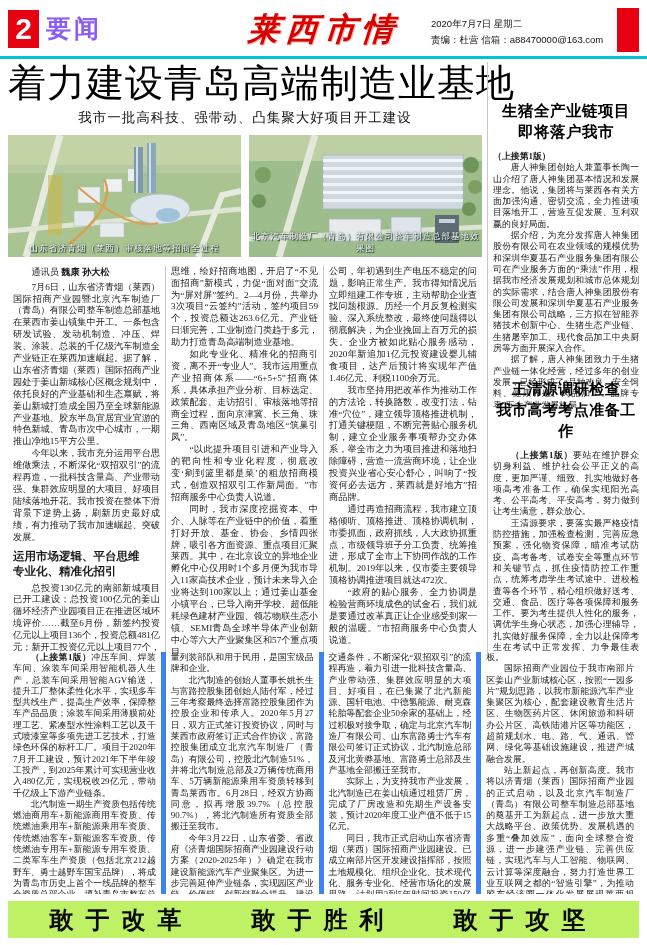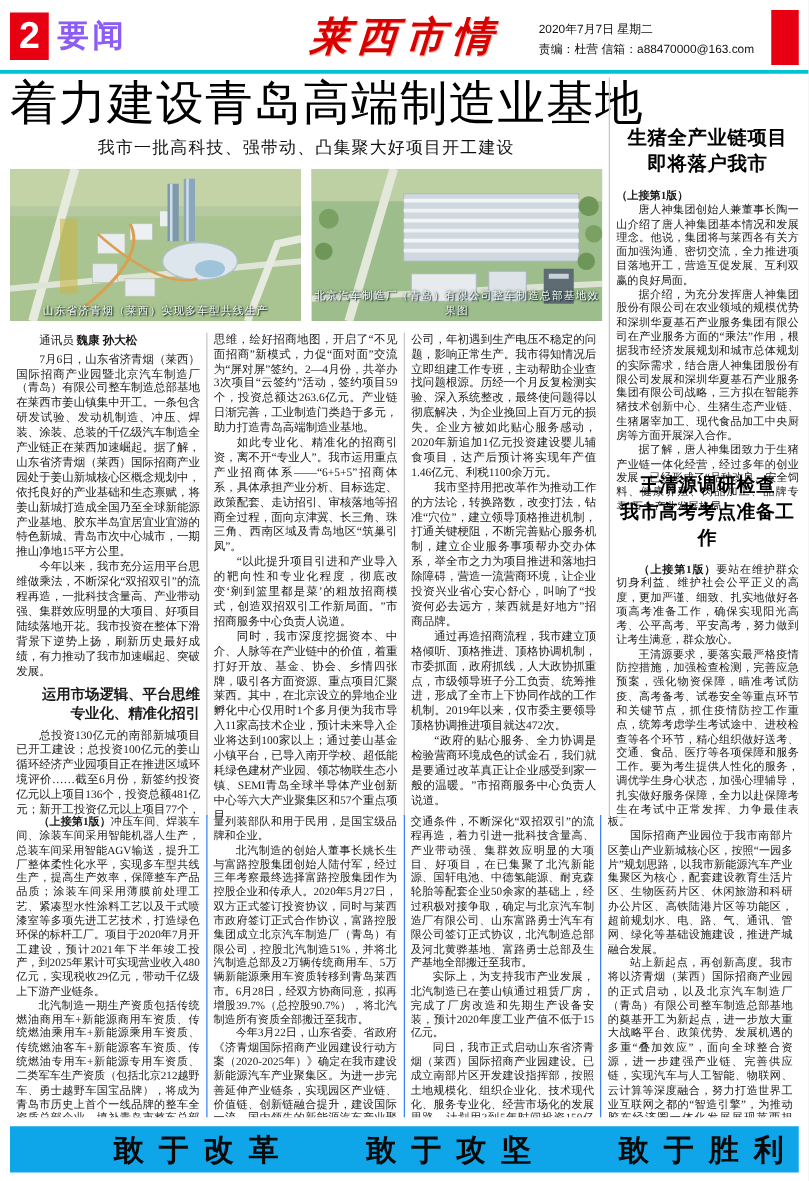--- a/index.html
+++ b/index.html
@@ -53,49 +53,49 @@
     width:158px; padding:0 5px; border-right:1px solid #c8c8c8;
     font-size:9.2px; line-height:11.9px; text-align:justify; overflow:hidden;
   }
   .col.last { border-right:none; }
   .para { text-indent:2em; margin:0; }
   .para.cont { text-indent:0; }
   .para.lead-only { text-indent:0; font-weight:bold; }
   .byline { text-indent:2em; margin:1px 0 3px; }
   .byline b { font-family:"Liberation Sans",sans-serif; }
   .col-subhead {
-    text-align:right; font-weight:900; font-family:Liberation Serif, serif;
+    text-align:left; font-weight:900; font-family:Liberation Serif, serif;
     font-size:11.5px; line-height:15px; margin:5px 0 4px; text-indent:0;
   }
 
   
   .vr-main { position:absolute; left:487px; top:62px; height:592px; width:1px; background:#c8c8c8; }
   .sidebar { position:absolute; left:493px; top:62px; width:146px; height:592px; }
   .side-art { position:absolute; left:0; right:0; overflow:hidden; }
   .side-art.first { top:4px; height:308px;margin-top:34px; }
   .side-art.second { top:316px; bottom:0; }
   .side-title {
     text-align:center; font-family:"Liberation Sans",sans-serif; font-weight:900;
     color:#000; font-size:15.5px; line-height:21px; margin-bottom:9px; letter-spacing:0.5px;
   }
   .side-art.second .side-title { font-size:15px; }
   .side-body { font-size:8.9px; line-height:11.3px; text-align:justify; }
 
   
   .bottom { position:absolute; left:8px; top:652px; width:631px; height:242px; display:flex; overflow:hidden; }
   .bcol {
-    width:25%; padding:0 5px; border-right:1px solid #3b82f6;
+    width:25%; padding:0 5px; border-right:5px solid #3b82f6;
     font-size:8.9px; line-height:11.3px; text-align:justify; overflow:hidden;
   }
   .bcol.last { border-right:none; }
 
   
   .banner {
-    position:absolute; left:8px; right:8px; top:901px; height:37px; background:#0ea5e9;
-    display:flex; align-items:center; justify-content:flex-end; gap:58px;
+    position:absolute; left:8px; right:8px; top:901px; height:37px; background:#bef264;
+    display:flex; align-items:center; justify-content:center; gap:58px;
   }
   .banner span {
     color:#0a0a0a; font-family:"Liberation Sans",sans-serif; font-weight:900;
     font-size:24px; letter-spacing:12px; white-space:nowrap;
   }
 </style>
 </head>
 <body>
 
 <div class="page">
@@ -133,21 +133,21 @@
           <ellipse cx="152" cy="74" rx="30" ry="15" fill="#dde6ed" stroke="#aebfcb" stroke-width="1"></ellipse>
           <ellipse cx="160" cy="80" rx="12" ry="7" fill="#9fc3d8"></ellipse>
           <rect x="126" y="12" width="9" height="46" fill="#7e99ae"></rect>
           <rect x="139" y="8" width="9" height="50" fill="#8ba7bc"></rect>
           <rect x="128" y="12" width="2" height="46" fill="#cfdde8"></rect>
           <rect x="141" y="8" width="2" height="50" fill="#cfdde8"></rect>
           <path d="M60 110 Q110 70 96 44" stroke="#d9a054" stroke-width="2.5" fill="none"></path>
           <path d="M70 52 Q120 96 150 88" stroke="#d9a054" stroke-width="2" fill="none"></path>
           <rect x="40" y="40" width="14" height="60" fill="#c9b84c" opacity="0.6"></rect>
         </svg>
-        <figcaption>山东省济青烟（莱西）实现多车型共线生产</figcaption>
+        <figcaption>山东省济青烟（莱西）审核落地等招商全过程</figcaption>
       </figure>
       <figure>
         <svg viewBox="0 0 233 122" preserveAspectRatio="none">
           <rect width="233" height="122" fill="#9dbd8c"></rect>
           <rect width="233" height="26" fill="#bcd0a4"></rect>
           <path d="M30 122 L66 0" stroke="#e3e8db" stroke-width="7" fill="none"></path>
           <path d="M0 104 L233 92" stroke="#dde3d3" stroke-width="5" fill="none"></path>
           <g>
             <rect x="74" y="20" width="140" height="54" fill="#cfd8de" stroke="#aab6be" stroke-width="0.8"></rect>
             <rect x="74" y="24" width="140" height="3" fill="#f2f5f7"></rect>
@@ -240,17 +240,17 @@
       </div>
     <div class="bcol last">
         <p class="para cont">板。</p>
         <p class="para">国际招商产业园位于我市南部片区姜山产业新城核心区，按照“一园多片”规划思路，以我市新能源汽车产业集聚区为核心，配套建设教育生活片区、生物医药片区、休闲旅游和科研办公片区、高铁陆港片区等功能区，超前规划水、电、路、气、通讯、管网、绿化等基础设施建设，推进产城融合发展。</p>
         <p class="para">站上新起点，再创新高度。我市将以济青烟（莱西）国际招商产业园的正式启动，以及北京汽车制造厂（青岛）有限公司整车制造总部基地的奠基开工为新起点，进一步放大重大战略平台、政策优势、发展机遇的多重“叠加效应”，面向全球整合资源，进一步建强产业链、完善供应链，实现汽车与人工智能、物联网、云计算等深度融合，努力打造世界工业互联网之都的“智造引擎”，为推动胶东经济圈一体化发展展现莱西担当、贡献莱西力量。</p>
       </div>
   </div>
 
   <div class="banner">
     <span>敢于改革</span>
+    <span>敢于胜利</span>
     <span>敢于攻坚</span>
-    <span>敢于胜利</span>
   </div>
 
 </div>
 
 </body></html>

